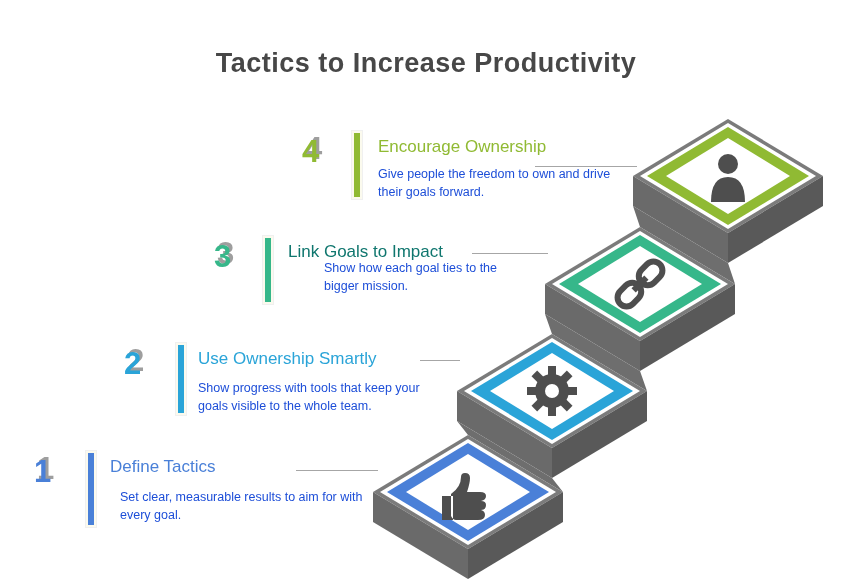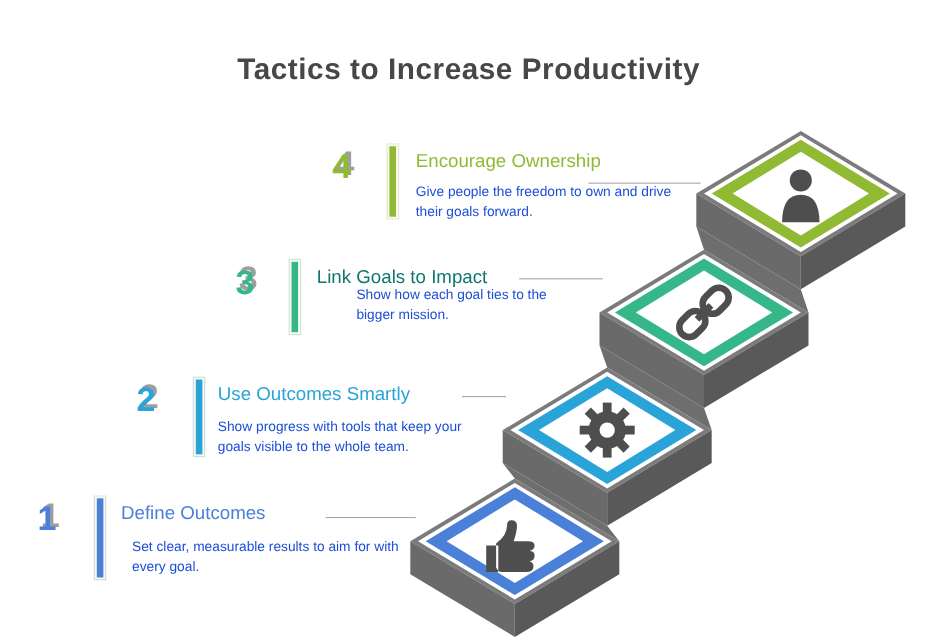--- a/index.html
+++ b/index.html
@@ -119,24 +119,24 @@
   <div>
     <div class="num" style="left: 214px; top: 241px; color: rgb(54, 183, 138); position: absolute;">3</div>
     <div class="bar" style="left: 263px; top: 236px; height: 64px; background-color: rgb(54, 183, 138); position: absolute;"></div>
     <div class="lbl" style="left: 288px; top: 242px; color: #0f766e; position: absolute;">Link Goals to Impact</div>
     <div class="desc" style="left:288px;top:260px;width:180px;margin-left:36px;">Show how each goal ties to the bigger mission.</div>
   </div>
 
   <div>
     <div class="num" style="left: 124px; top: 348px; color: rgb(42, 164, 216); position: absolute;">2</div>
     <div class="bar" style="left: 176px; top: 343px; height: 68px; background-color: rgb(42, 164, 216); position: absolute;"></div>
-    <div class="lbl" style="left: 198px; top: 349px; color: rgb(42, 164, 216); position: absolute;">Use Outcomes Smartly</div>
+    <div class="lbl" style="left: 198px; top: 349px; color: rgb(42, 164, 216); position: absolute;">Use Ownership Smartly</div>
     <div class="desc" style="left:198px;top:380px;width:225px;">Show progress with tools that keep your goals visible to the whole team.</div>
   </div>
 
   <div>
     <div class="num" style="left: 34px; top: 456px; color: rgb(74, 128, 216); position: absolute;">1</div>
     <div class="bar" style="left: 86px; top: 451px; height: 72px; background-color: rgb(74, 128, 216); position: absolute;"></div>
-    <div class="lbl" style="left: 110px; top: 457px; color: rgb(74, 128, 216); position: absolute;">Define Outcomes</div>
+    <div class="lbl" style="left: 110px; top: 457px; color: rgb(74, 128, 216); position: absolute;">Define Tactics</div>
     <div class="desc" style="left:120px;top:489px;width:245px;">Set clear, measurable results to aim for with every goal.</div>
   </div>
 
 </div>
 
 </body></html>

